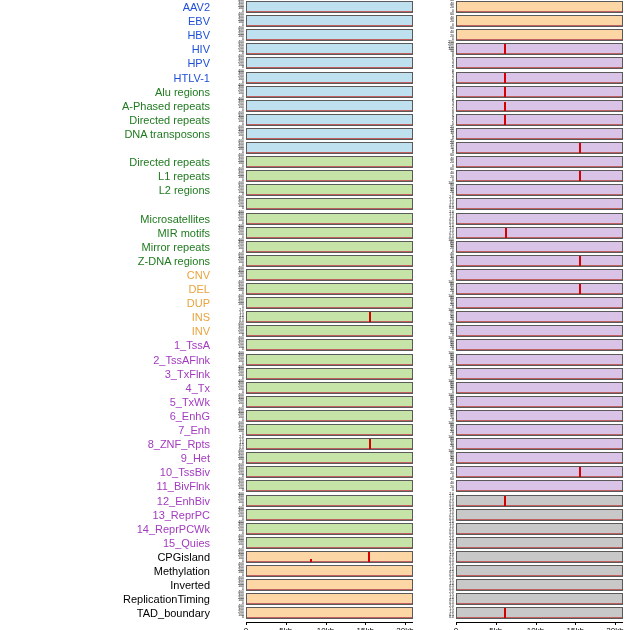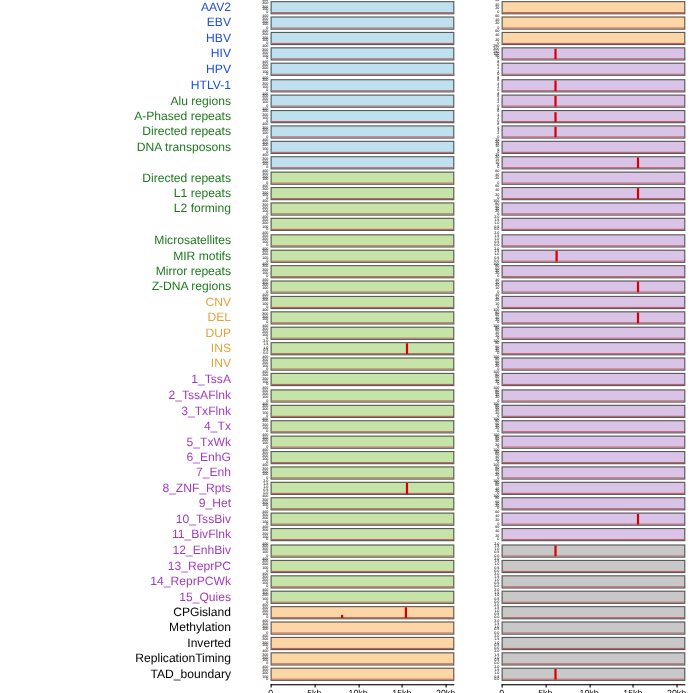--- a/index.html
+++ b/index.html
@@ -73,21 +73,21 @@
       <div class="lab" style="top: 30.2px; color: rgb(30, 79, 216);">HBV</div>
       <div class="lab" style="top: 44.3px; color: rgb(30, 79, 216);">HIV</div>
       <div class="lab" style="top: 58.4px; color: rgb(30, 79, 216);">HPV</div>
       <div class="lab" style="top: 72.5px; color: rgb(30, 79, 216);">HTLV-1</div>
       <div class="lab" style="top: 86.6px; color: rgb(31, 122, 31);">Alu regions</div>
       <div class="lab" style="top: 100.7px; color: rgb(31, 122, 31);">A-Phased repeats</div>
       <div class="lab" style="top: 114.8px; color: rgb(31, 122, 31);">Directed repeats</div>
       <div class="lab" style="top: 128.9px; color: rgb(31, 122, 31);">DNA transposons</div>
       <div class="lab" style="top: 157.1px; color: rgb(31, 122, 31);">Directed repeats</div>
       <div class="lab" style="top: 171.2px; color: rgb(31, 122, 31);">L1 repeats</div>
-      <div class="lab" style="top: 185.3px; color: rgb(31, 122, 31);">L2 forming</div>
+      <div class="lab" style="top: 185.3px; color: rgb(31, 122, 31);">L2 regions</div>
       <div class="lab" style="top: 213.5px; color: rgb(31, 122, 31); text-align: center;">Microsatellites</div>
       <div class="lab" style="top: 227.6px; color: rgb(31, 122, 31);">MIR motifs</div>
       <div class="lab" style="top: 241.7px; color: rgb(31, 122, 31);">Mirror repeats</div>
       <div class="lab" style="top: 255.8px; color: rgb(31, 122, 31);">Z-DNA regions</div>
       <div class="lab" style="top: 269.9px; color: rgb(232, 163, 61);">CNV</div>
       <div class="lab" style="top: 284px; color: rgb(232, 163, 61);">DEL</div>
       <div class="lab" style="top: 298.1px; color: rgb(232, 163, 61);">DUP</div>
       <div class="lab" style="top: 312.2px; color: rgb(232, 163, 61);">INS</div>
       <div class="lab" style="top: 326.3px; color: rgb(232, 163, 61);">INV</div>
       <div class="lab" style="top: 340.4px; color: rgb(163, 59, 191); text-align: right;">1_TssA</div>

